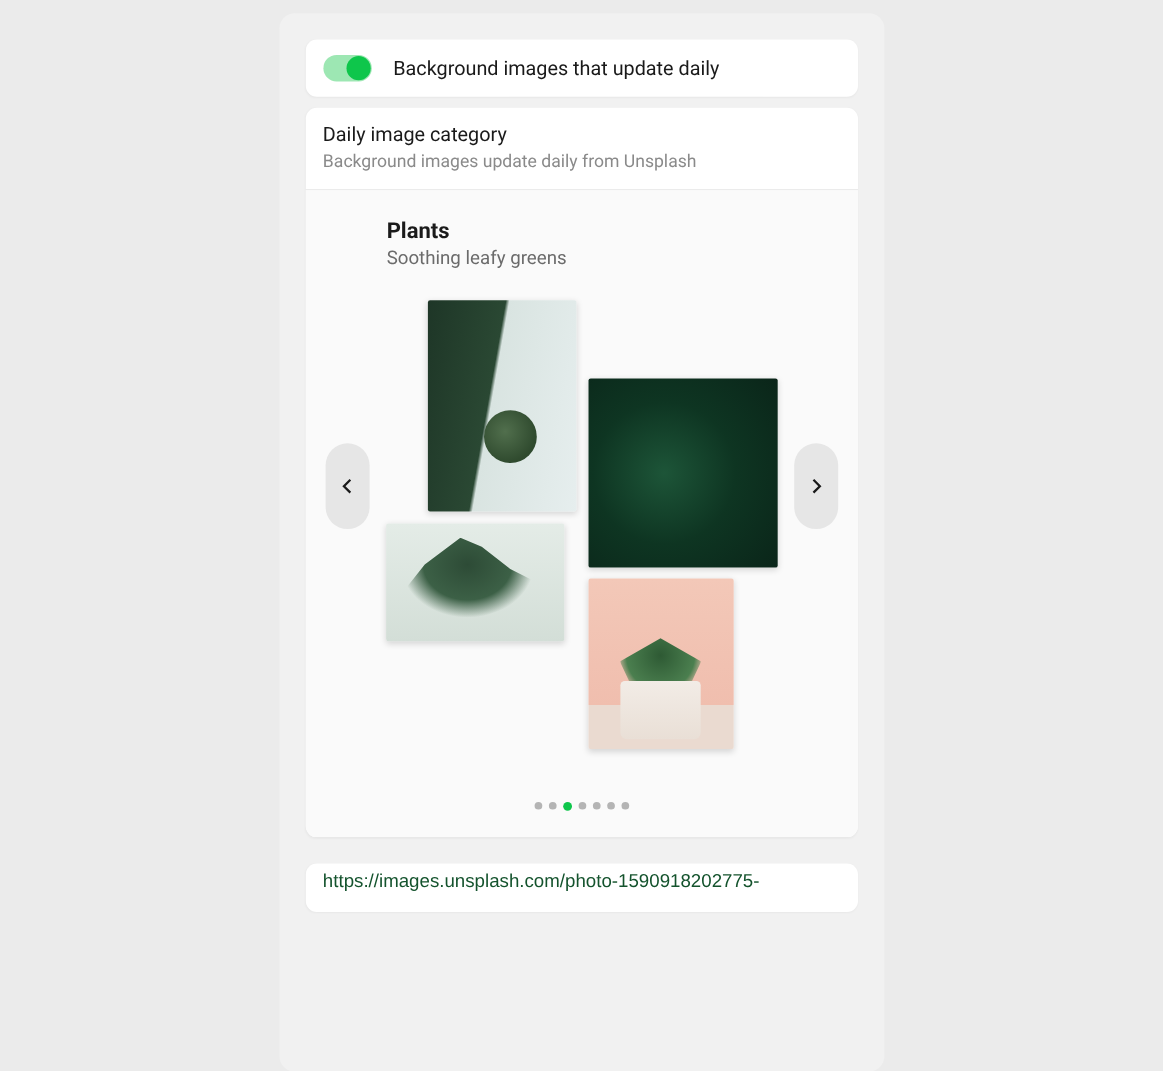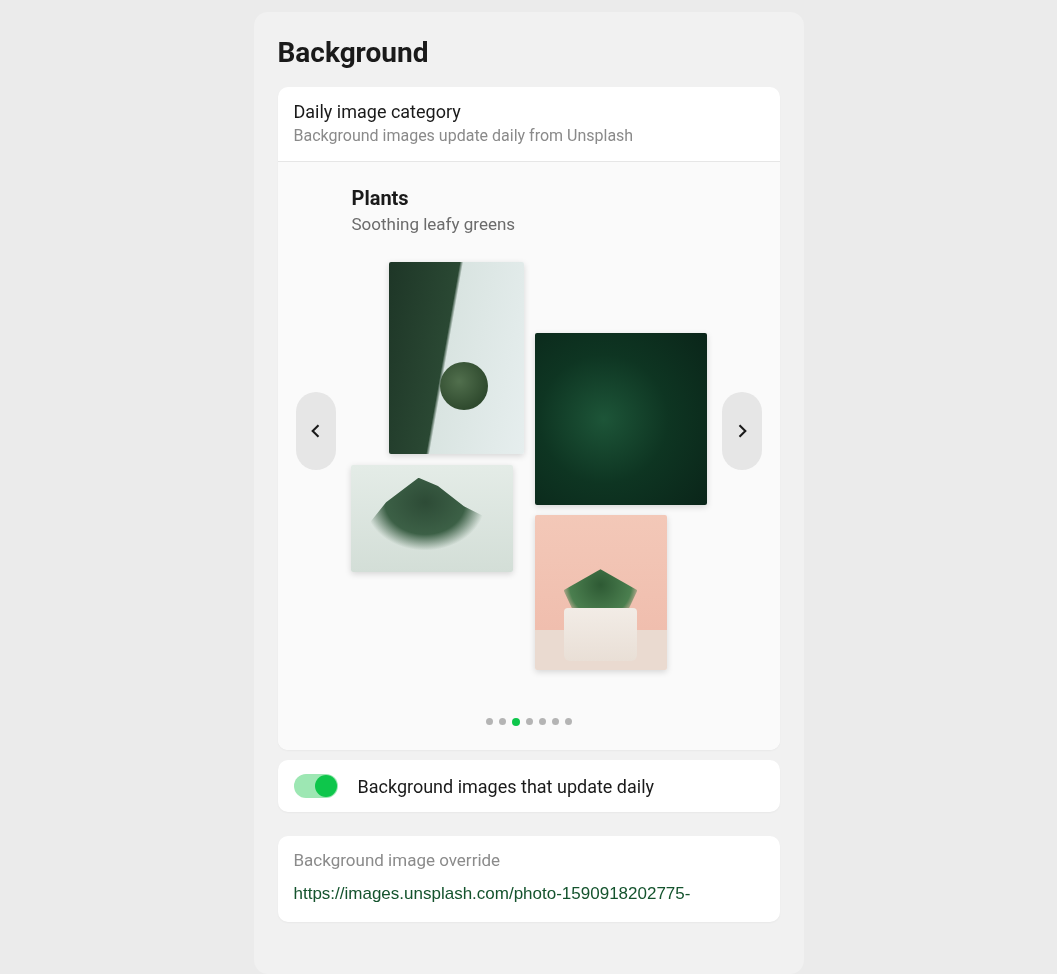--- a/index.html
+++ b/index.html
@@ -164,21 +164,29 @@
     white-space: nowrap;
     overflow: hidden;
     text-overflow: clip;
   }
   .card.override { margin-top: 14px; }
 </style>
 </head>
 <body>
 
 <div class="panel">
-  <div class="title">Background</div>
+
+  <div class="card">
+    <div class="toggle-row">
+      <div class="toggle">
+        <div class="toggle-knob"></div>
+      </div>
+      <div class="toggle-label">Background images that update daily</div>
+    </div>
+  </div>
 
   <div class="card">
     <div class="cat-header">
       <div class="cat-title">Daily image category</div>
       <div class="cat-sub">Background images update daily from Unsplash</div>
     </div>
     <div class="category-body">
       <div class="cat-name">Plants</div>
       <div class="cat-desc">Soothing leafy greens</div>
 
@@ -204,26 +212,16 @@
           <div class="dot"></div>
           <div class="dot active"></div>
           <div class="dot"></div>
           <div class="dot"></div>
           <div class="dot"></div>
           <div class="dot"></div>
         </div>
     </div>
   </div>
 
-  <div class="card">
-    <div class="toggle-row">
-      <div class="toggle">
-        <div class="toggle-knob"></div>
-      </div>
-      <div class="toggle-label">Background images that update daily</div>
-    </div>
-  </div>
-
   <div class="card override">
-    <div class="override-title">Background image override</div>
     <input class="override-input" value="https://images.unsplash.com/photo-1590918202775-" style="">
   </div>
 </div>
 
 </body></html>

